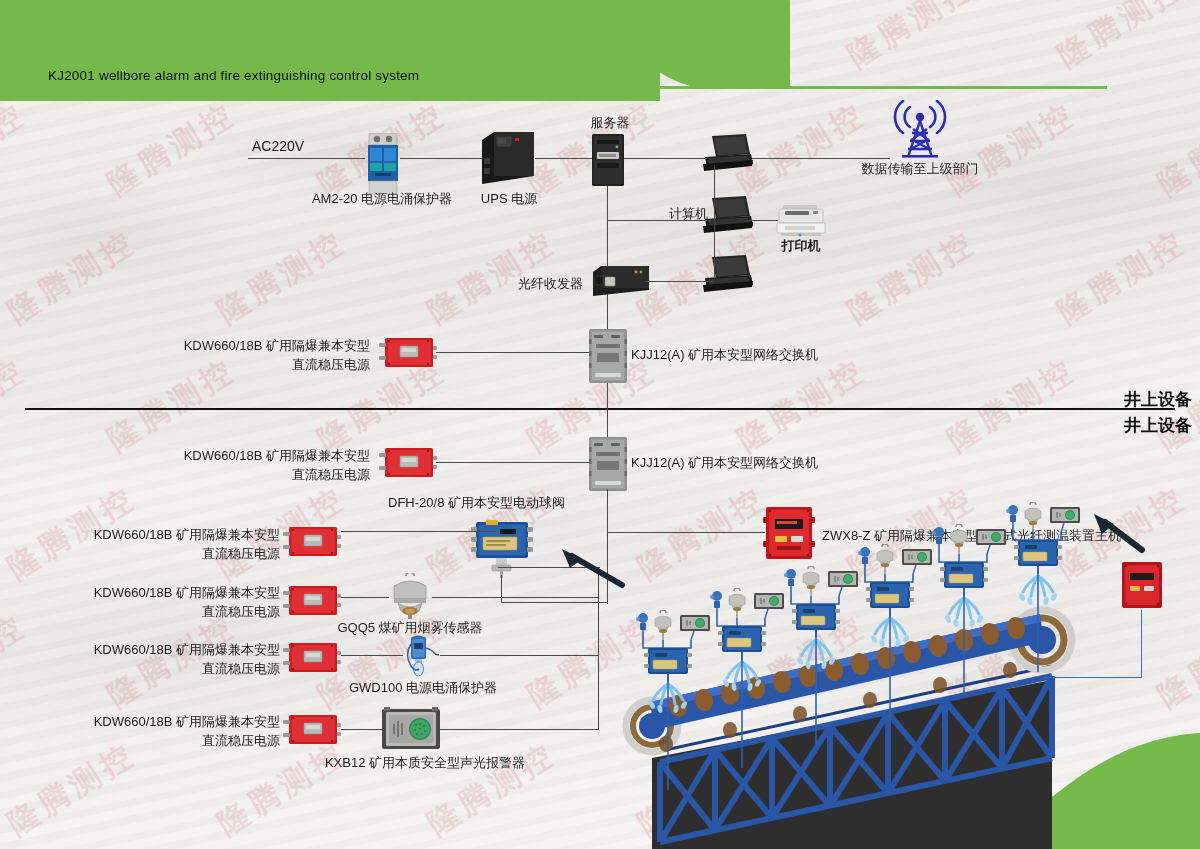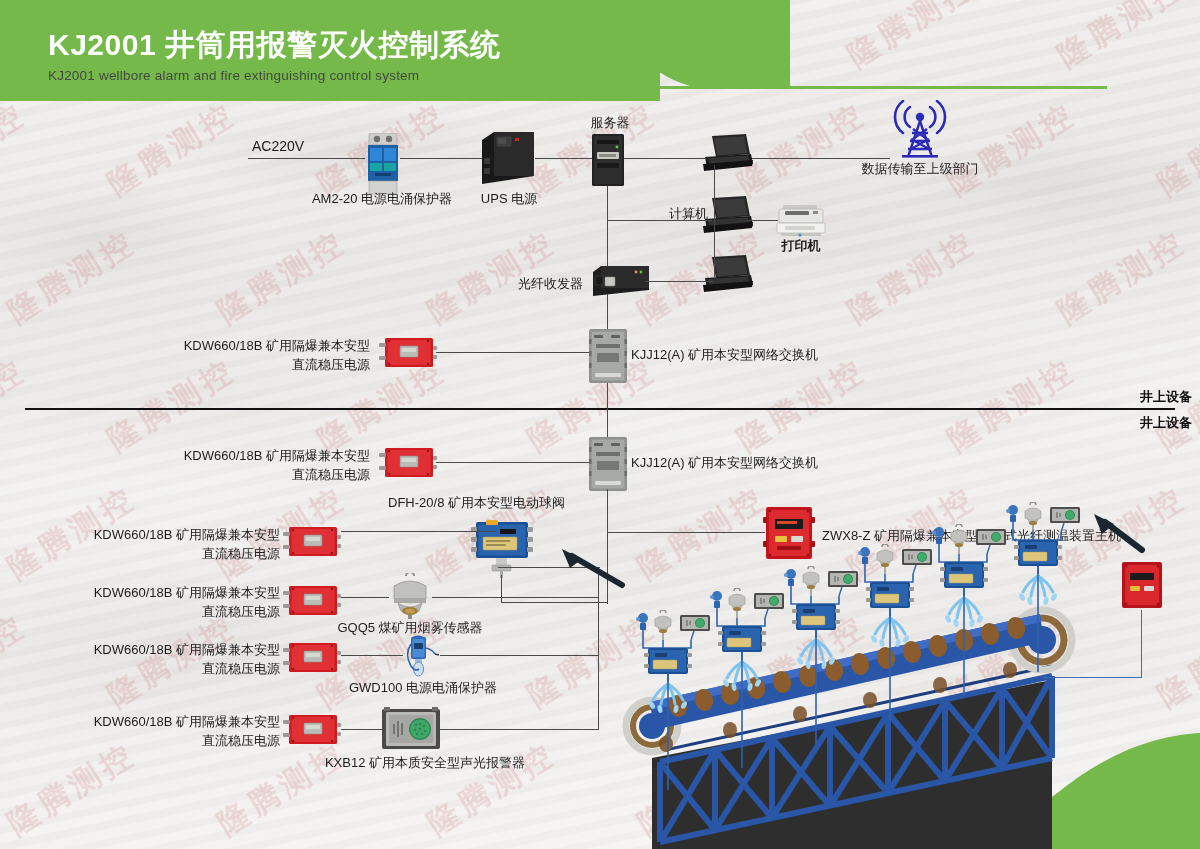--- a/index.html
+++ b/index.html
@@ -51,37 +51,37 @@
   .hdr-curve{
     position:absolute;left:600px;top:0;width:250px;height:135px;overflow:hidden;
   }
   .hdr-curve svg{display:block;}
   .hdr-line{position:absolute;left:637px;top:86px;width:470px;height:3px;background:var(--green);}
   .title{
     position:absolute;left:48px;top:25px;color:#fff;font-size:30px;font-weight:700;
     letter-spacing:.5px;white-space:nowrap;
   }
   .subtitle{
-    position:absolute;left:48px;top:68px;color:#404040;font-size:13.5px;
+    position:absolute;left:48px;top:68px;color:#000000;font-size:13.5px;
     letter-spacing:.2px;white-space:nowrap;opacity:.92;
   }
   
   .foot-swoosh{position:absolute;right:0;bottom:0;width:330px;height:120px;}
   
   .lbl{position:absolute;font-size:13px;color:#1d1d1d;white-space:nowrap;line-height:19px;}
   .lbl.r{text-align:right;}
   .lbl.c{text-align:center;}
   .wire{position:absolute;background:#4a4a4a;}
   .wire.h{height:1.4px;}
   .wire.v{width:1.4px;}
   .wire.blue{background:#3d6fb4;}
   .dev{position:absolute;}
   
   .divider{position:absolute;left:25px;top:408px;width:1150px;height:2.4px;background:#111;}
-  .div-lbl{position:absolute;right:8px;font-size:13px;font-weight:700;color:#111;}
+  .div-lbl{position:absolute;right:8px;font-size:17px;font-weight:700;color:#111;}
   
   .arrow{position:absolute;}
 </style>
 </head>
 <body>
 
 <div id="stage" style="--green:#74b94a;">
 
   <div class="bg bg-base"></div>
   <div class="bg bg-rocks"></div>
@@ -136,21 +136,20 @@
       <span style="left: 1050px; top: 768px;">隆腾测控</span>
     </div>
 
   <div class="hdr"></div>
   <div class="hdr-curve">
     <svg width="250" height="135" viewBox="0 0 250 135">
       <path d="M0,0 L95,0 C95,0 70,62 150,86 L250,86 L250,0 Z" fill="#74b94a" transform="translate(-60,0)"></path>
     </svg>
   </div>
   <div class="hdr-line"></div>
-  <div class="title">KJ2001 井筒用报警灭火控制系统</div>
   <div class="subtitle">KJ2001 wellbore alarm and fire extinguishing control system</div>
 
   <div class="foot-swoosh">
     <svg width="330" height="120" viewBox="0 0 330 120">
       <path d="M330,120 L0,120 C0,120 120,118 190,62 C250,14 300,6 330,4 Z" fill="#74b94a"></path>
     </svg>
   </div>
 
   <div class="lbl" style="left:252px;top:137px;font-size:14px;">AC220V</div>
   <div class="wire h" style="left:248px;top:158px;width:117px;"></div>

